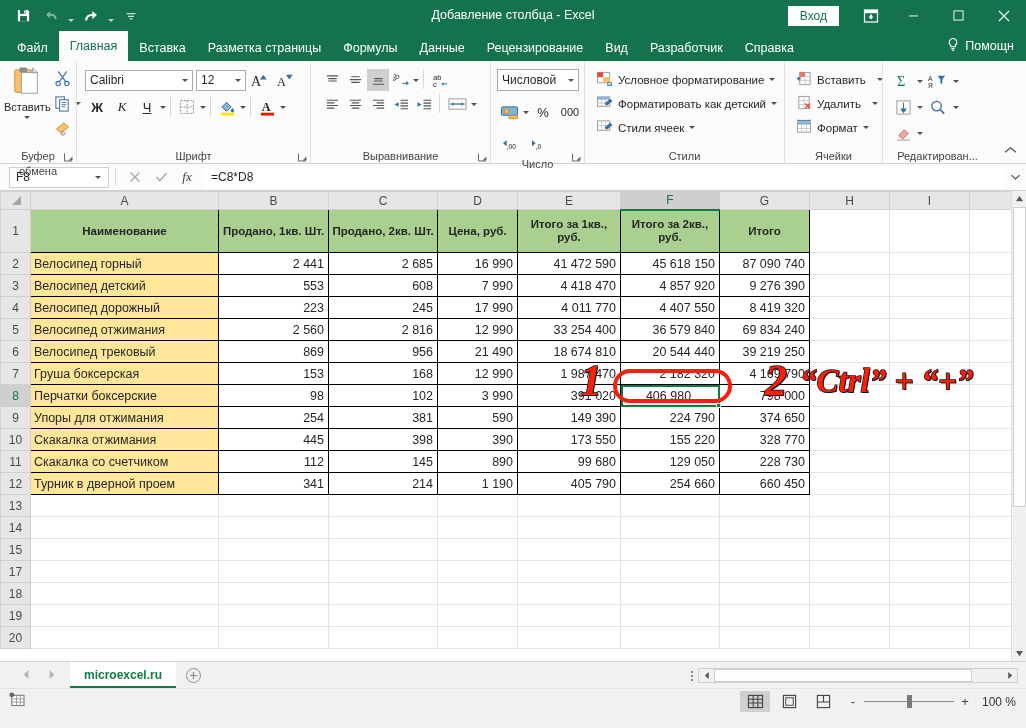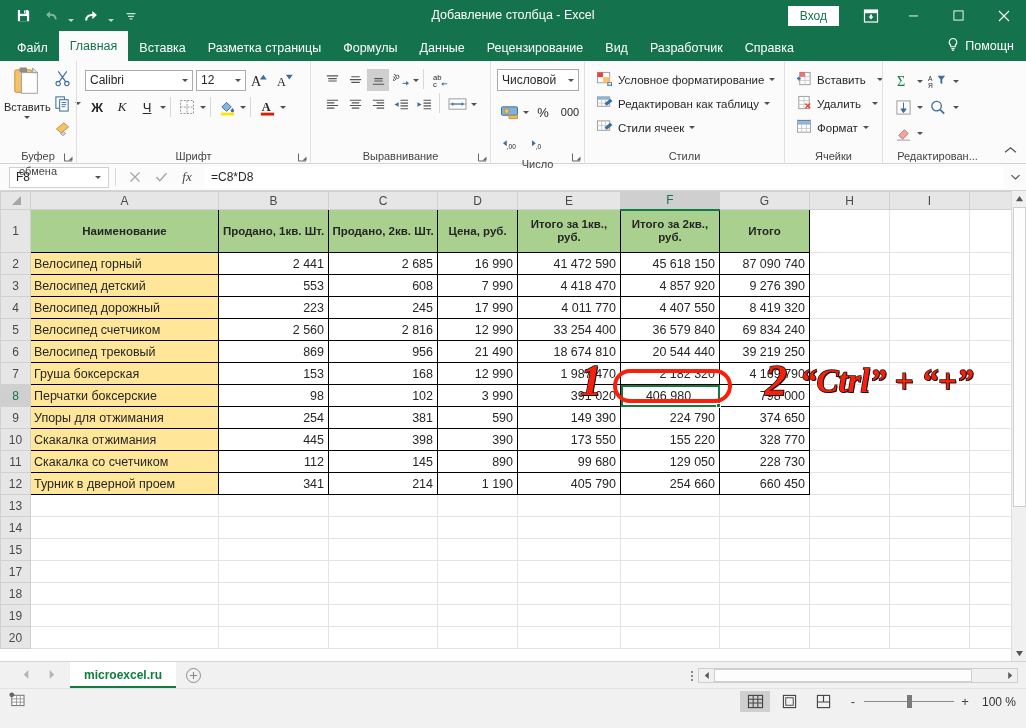--- a/index.html
+++ b/index.html
@@ -502,21 +502,21 @@
         </div>
         <div class="btn-wide">
           <span>
             <svg width="17" height="16" viewBox="0 0 18 17">
                 <rect x="1.5" y="2" width="13" height="10" fill="#fff" stroke="#9a9a9a"></rect>
                 <rect x="1.5" y="2" width="13" height="3" fill="#8ab4d8"></rect>
                 <path stroke="#c9c9c9" d="M1.5 8.5h13M6 5h0v7M10 5v7"></path>
                 <path fill="#3d6f9e" d="M9 9l6-5 2.5 2.5-6 5z"></path>
               </svg>
           </span>
-          <span>Редактирован как таблицу</span>
+          <span>Форматировать как детский</span>
           <span class="btn-caret"></span>
         </div>
         <div class="btn-wide">
           <span>
             <svg width="17" height="16" viewBox="0 0 18 17">
                 <rect x="1.5" y="2" width="13" height="10" fill="#fff" stroke="#9a9a9a"></rect>
                 <path stroke="#c9c9c9" d="M1.5 7h13M6 2v10M10 2v10"></path>
                 <path fill="#3d6f9e" d="M9 9l6-5 2.5 2.5-6 5z"></path>
               </svg>
           </span>
@@ -735,21 +735,21 @@
         <td class="numcell">17 990</td>
         <td class="numcell">4 011 770</td>
         <td class="numcell">4 407 550</td>
         <td class="numcell">8 419 320</td>
         <td class="cell"></td>
         <td class="cell"></td>
         <td class="cell"></td>
       </tr>
       <tr>
         <td class="rowhead">5</td>
-        <td class="namecell">Велосипед счетчиком</td>
+        <td class="namecell">Велосипед отжимания</td>
         <td class="numcell">2 560</td>
         <td class="numcell">2 816</td>
         <td class="numcell">12 990</td>
         <td class="numcell">33 254 400</td>
         <td class="numcell">36 579 840</td>
         <td class="numcell">69 834 240</td>
         <td class="cell"></td>
         <td class="cell"></td>
         <td class="cell"></td>
       </tr>

